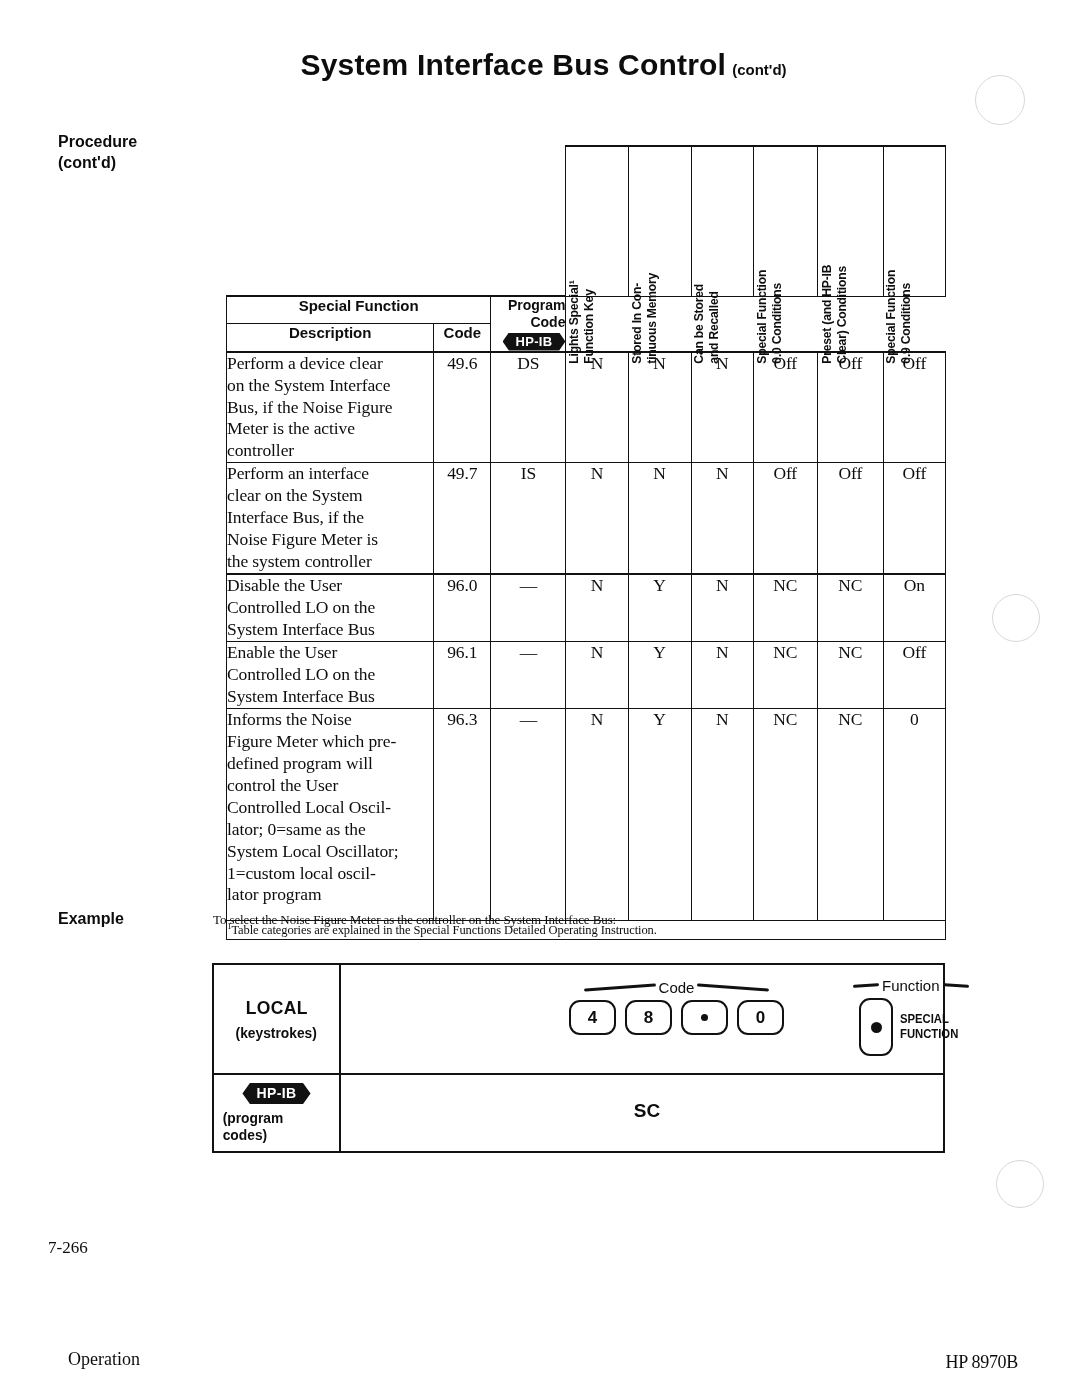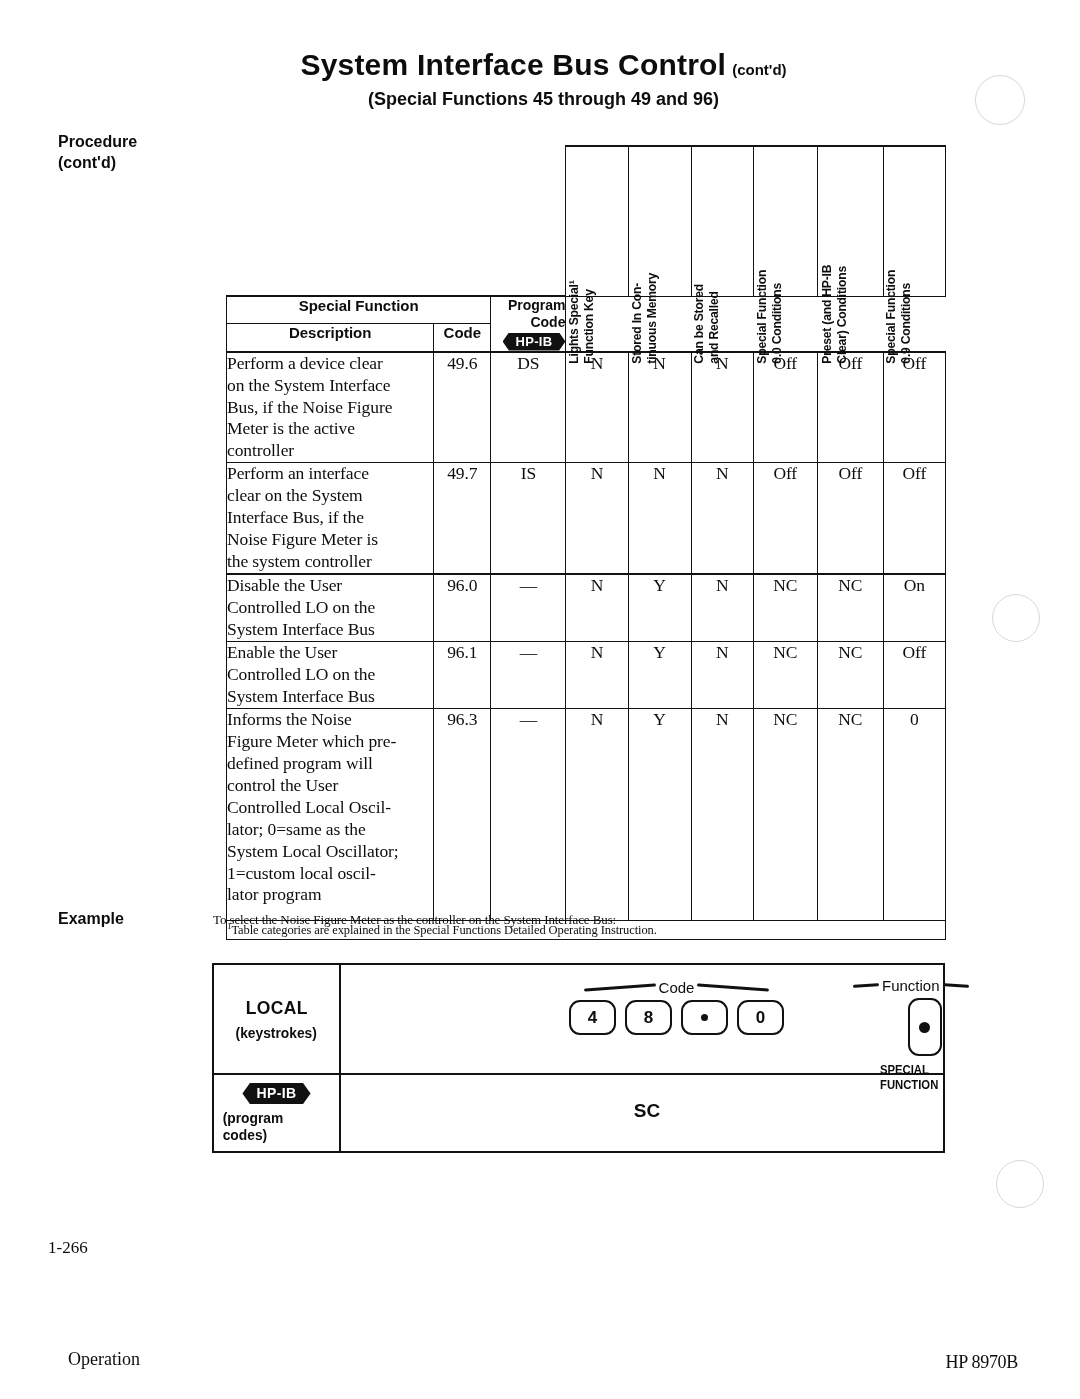--- a/index.html
+++ b/index.html
@@ -233,21 +233,21 @@
     border-radius: 11px;
     display: flex; align-items: center; justify-content: center;
     font-family: "Liberation Sans", sans-serif;
     font-weight: bold;
     font-size: 17px;
     background: #fff;
   }
   .kkey .dot {
     width: 7px; height: 7px; border-radius: 50%; background: #111;
   }
-  .fn-wrap { display: flex; align-items: flex-end; gap: 7px; flex-direction: column; }
+  .fn-wrap { display: flex; align-items: center; gap: 7px; }
   .fn-key {
     width: 34px; height: 58px;
     border: 2.5px solid #111;
     border-radius: 11px;
     display: flex; align-items: center; justify-content: center;
     background: #fff;
   }
   .fn-key .dot { width: 11px; height: 11px; border-radius: 50%; background: #111; }
   .fn-label {
     font-family: "Liberation Sans", sans-serif;
@@ -305,21 +305,20 @@
 <body>
 
 <div class="scan-circle" style="left:975px; top:75px; width:50px; height:50px;"></div>
 <div class="scan-circle" style="left:992px; top:594px; width:48px; height:48px;"></div>
 <div class="scan-circle" style="left:996px; top:1160px; width:48px; height:48px;"></div>
 
 <div class="page-head">
   <h1 style="margin:0; font-weight:normal;">
     <span class="title-main">System Interface Bus Control</span><span class="title-contd">(cont'd)</span>
   </h1>
-  <div class="title-sub">(Special Functions 45 through 49 and 96)</div>
 </div>
 
 <div class="margin-label" id="procedure-label">Procedure
 (cont'd)</div>
 <div class="margin-label" id="example-label">Example</div>
 
 <div class="table-wrap">
   <table class="sf">
     <colgroup>
       <col style="width:207px">
@@ -529,15 +528,15 @@
       <span class="hp-badge-left">HP-IB</span>
       <span class="l2">(program codes)</span>
     </div>
     <div class="key-right" style="min-height:72px;">
       <div class="sc-cell">SC</div>
     </div>
   </div>
 
 </div>
 
-<div class="page-number">1-266</div>
+<div class="page-number">7-266</div>
 <div class="footer-left">Operation</div>
 <div class="footer-right">HP 8970B</div>
 
 </body></html>

